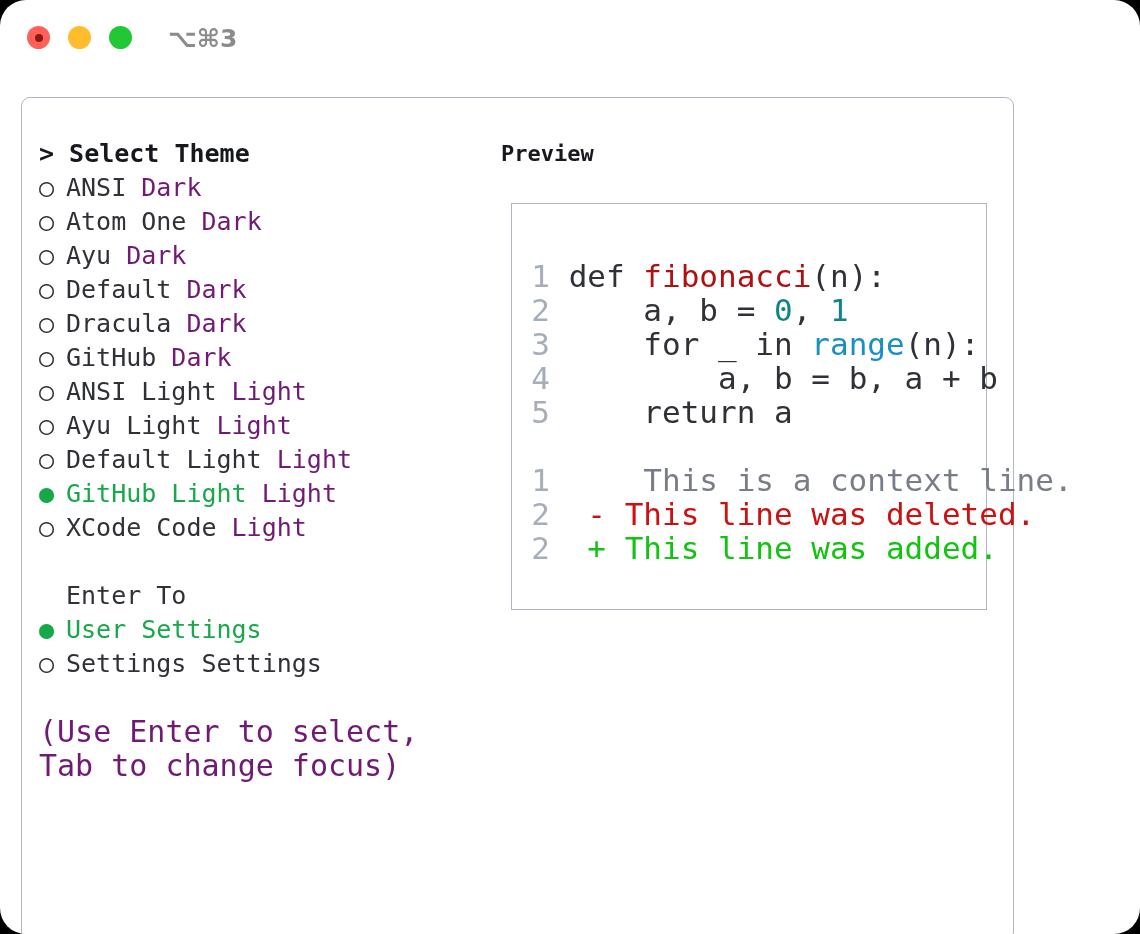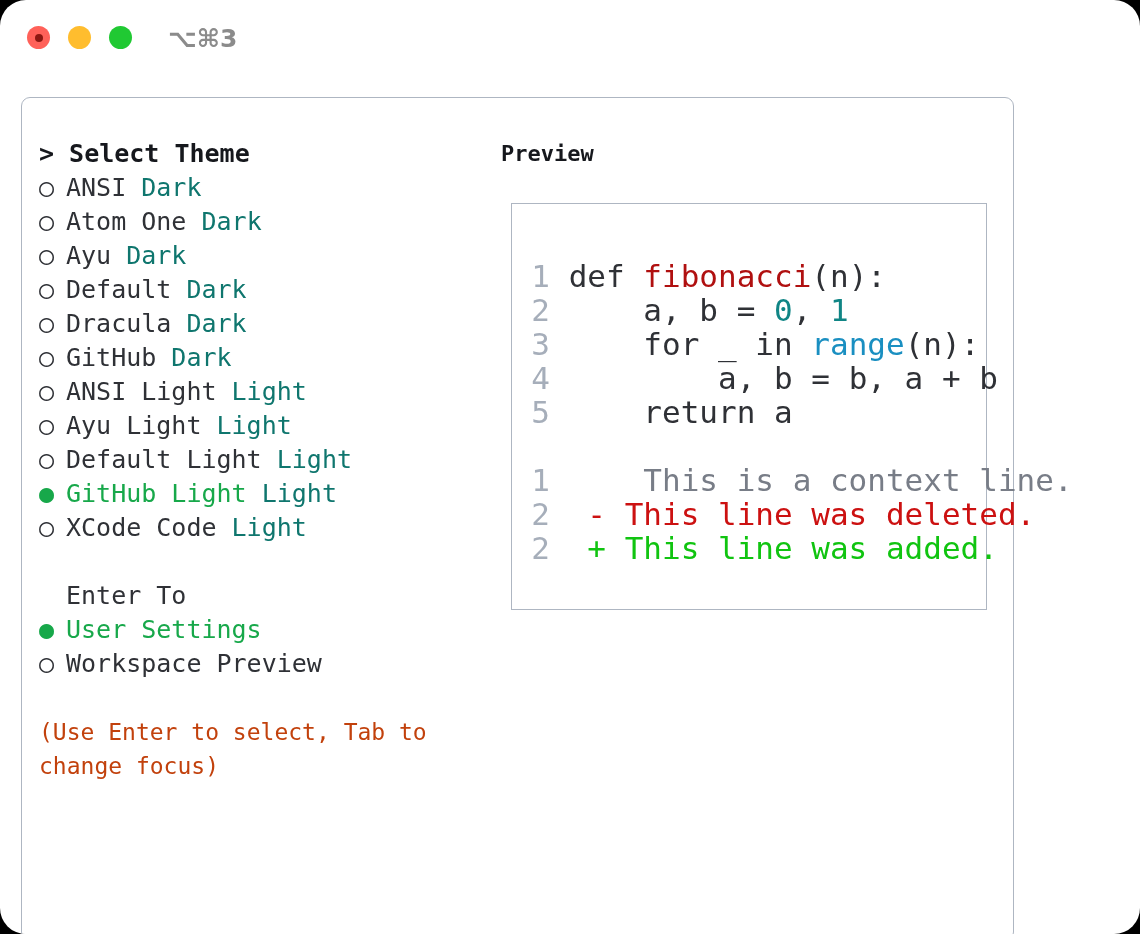--- a/index.html
+++ b/index.html
@@ -88,32 +88,32 @@
   }
   .marker {
     display: inline-block;
     width: 27px;
     color: #2f3136;
   }
   .marker.sel { color: #17a84a; }
   .marker.blank { color: transparent; }
   .row.selected .name { color: #17a84a; }
   .name { color: #2f3136; margin-top: 40px; }
-  .variant { color: #0f766e; }
+  .variant { color: #701a75; }
   .section-head {
     font-size: 25px;
     line-height: 34px;
     color: #2f3136;
     white-space: pre;
   }
   .spacer { height: 34px; }
   .hint {
-    font-size: 23px;
-    line-height: 34px;
-    color: #c2410c;
+    font-size: 30px;
+    line-height: 34px;
+    color: #701a75;
     width: 400px;
     white-space: normal;
     word-spacing: 0px;
   }
   
   .right-col {
     position: absolute;
     left: 479px; top: 39px;
     width: 500px;
   }
@@ -180,21 +180,21 @@
           <div class="row"><span class="marker">○</span><span class="name">ANSI Light</span><span class="variant"> Light</span></div>
           <div class="row"><span class="marker">○</span><span class="name">Ayu Light</span><span class="variant"> Light</span></div>
           <div class="row"><span class="marker">○</span><span class="name">Default Light</span><span class="variant"> Light</span></div>
           <div class="row selected"><span class="marker sel">●</span><span class="name">GitHub Light</span><span class="variant"> Light</span></div>
           <div class="row"><span class="marker">○</span><span class="name">XCode Code</span><span class="variant"> Light</span></div>
         </div>
       <div class="spacer"></div>
       <div class="section-head"><span class="marker blank">●</span><span>Enter To</span></div>
       <div id="apply-rows">
           <div class="row selected"><span class="marker sel">●</span><span class="name">User Settings</span></div>
-          <div class="row"><span class="marker">○</span><span class="name">Workspace Preview</span></div>
+          <div class="row"><span class="marker">○</span><span class="name">Settings Settings</span></div>
         </div>
       <div class="spacer"></div>
       <div class="hint">(Use Enter to select, Tab to change focus)</div>
     </div>
 
     <div class="right-col">
       <div class="preview-title">Preview</div>
       <div class="preview-box">
         <div class="code" id="code-block"><div><span class="ln">1</span> <span class="tok-plain">def </span><span class="tok-fn">fibonacci</span><span class="tok-plain">(n):</span></div><div><span class="ln">2</span> <span class="tok-plain">    a, b = </span><span class="tok-num">0</span><span class="tok-plain">, </span><span class="tok-num">1</span></div><div><span class="ln">3</span> <span class="tok-plain">    for _ in </span><span class="tok-builtin">range</span><span class="tok-plain">(n):</span></div><div><span class="ln">4</span> <span class="tok-plain">        a, b = b, a + b</span></div><div><span class="ln">5</span> <span class="tok-plain">    return a</span></div><div class="blank-line"></div><div><span class="ln">1</span>  <span class="diff-ctx">   This is a context line.</span></div><div><span class="ln">2</span>  <span class="diff-del">- This line was deleted.</span></div><div><span class="ln">2</span>  <span class="diff-add">+ This line was added.</span></div></div>
       </div>

